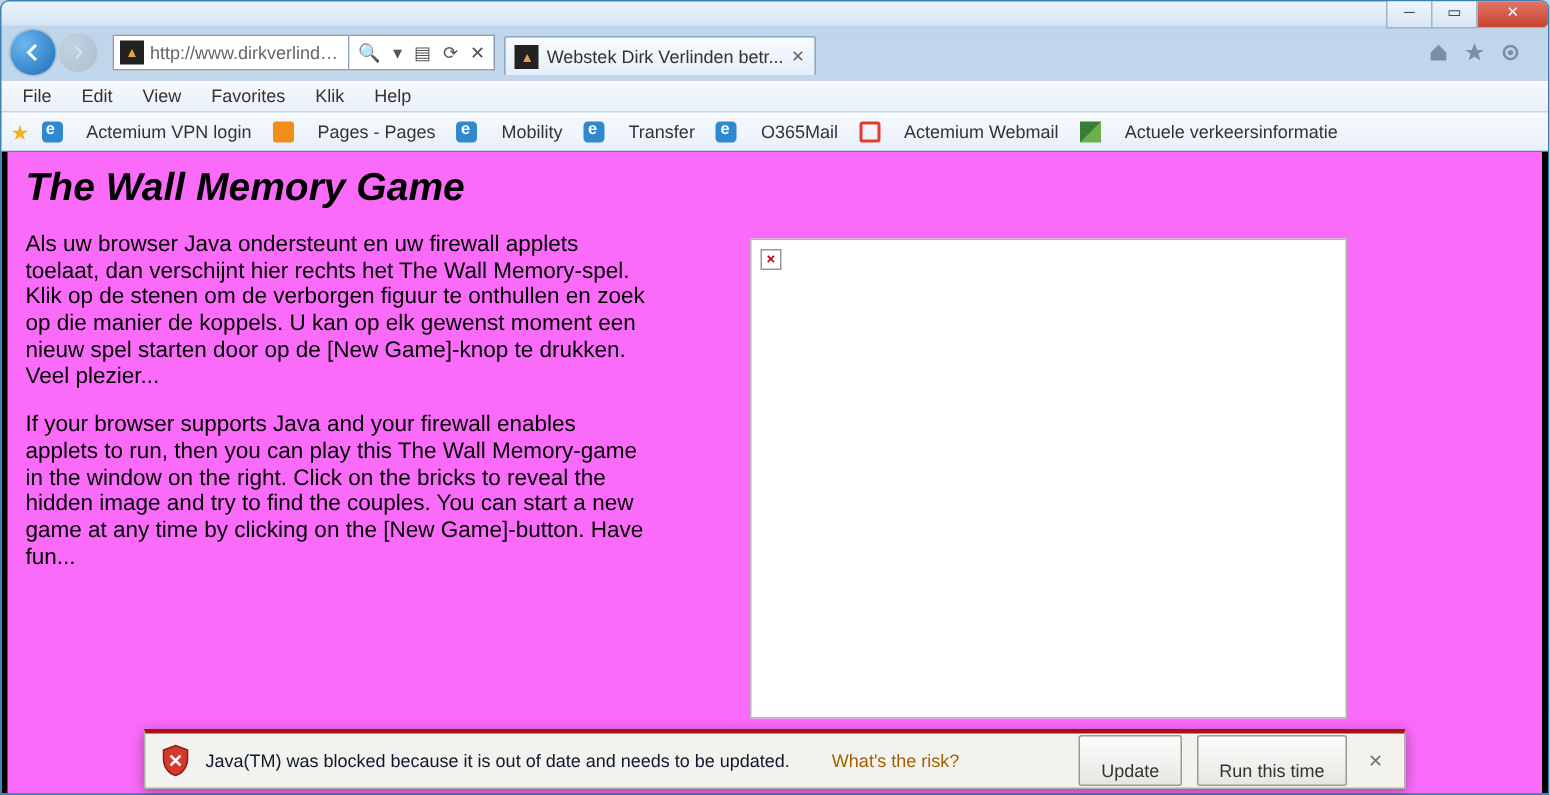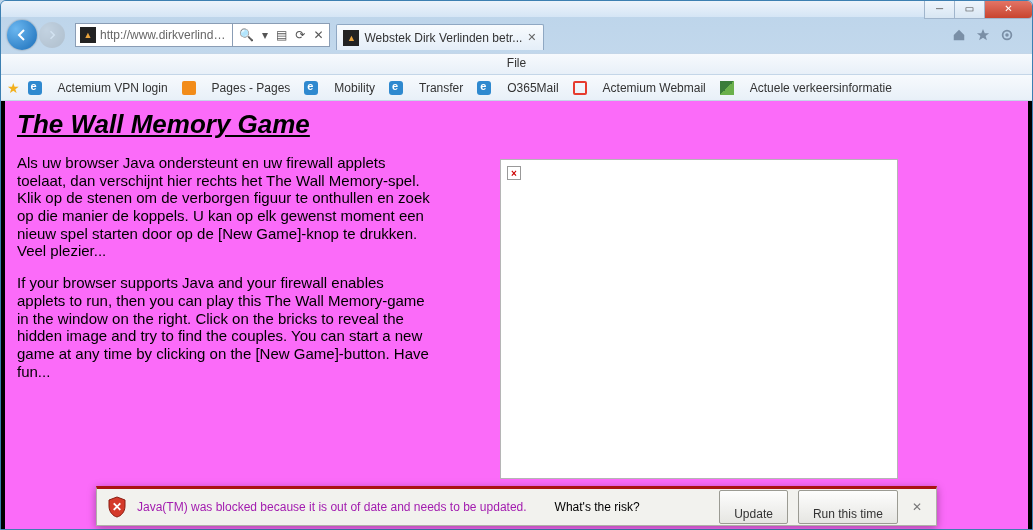--- a/index.html
+++ b/index.html
@@ -153,21 +153,20 @@
     height: 22px;
     background: linear-gradient(to bottom, #f7fafd, #e8f0f8);
     border-top: 1px solid #c4d6e8;
     border-bottom: 1px solid #c4d6e8;
     display: flex;
     align-items: center;
     padding: 0 6px;
     gap: 4px;
     font-size: 12px;
     color: #333;
-    flex-direction: column;
   }
   .menu-item { padding: 2px 8px; cursor: default; }
   .bookmarks-bar {
     height: 26px;
     background: linear-gradient(to bottom, #f7fafd, #e8f0f8);
     border-bottom: 1px solid #c4d6e8;
     display: flex;
     align-items: center;
     padding: 0 6px;
     gap: 2px;
@@ -230,21 +229,20 @@
     background: #fb6bf9;
     color: #000;
     height: 100%;
     padding: 6px 12px;
     position: relative;
     font-family: Verdana, sans-serif;
   }
   .page h1 {
     font-size: 26px;
     font-weight: bold;
-    text-decoration: underline;
     font-style: italic;
     margin: 2px 0 14px 0;
     font-family: Verdana, sans-serif;
   }
   .page p {
     width: 415px;
     font-size: 15px;
     font-family: Verdana, sans-serif;
     line-height: 1.18;
     margin-bottom: 14px;
@@ -283,22 +281,22 @@
     display: flex;
     align-items: center;
     padding: 0 10px;
     gap: 10px;
     font-size: 12px;
   }
   .shield {
     width: 20px; height: 22px;
     display: inline-block;
   }
-  .notify-text { color: #a21caf; }
-  .notify-link { color: #000000; margin-left: 18px; cursor: pointer; }
+  .notify-text { color: #0f172a; }
+  .notify-link { color: #a16207; margin-left: 18px; cursor: pointer; }
   .notify-spacer { flex: 1; }
   .notify-btn {
     height: 24px;
     padding: 16px 14px;
     background: linear-gradient(to bottom, #fdfdfd, #e6e6e2);
     border: 1px solid #9b9b93;
     border-radius: 2px;
     font-size: 12px;
     color: #333;
     cursor: pointer;

